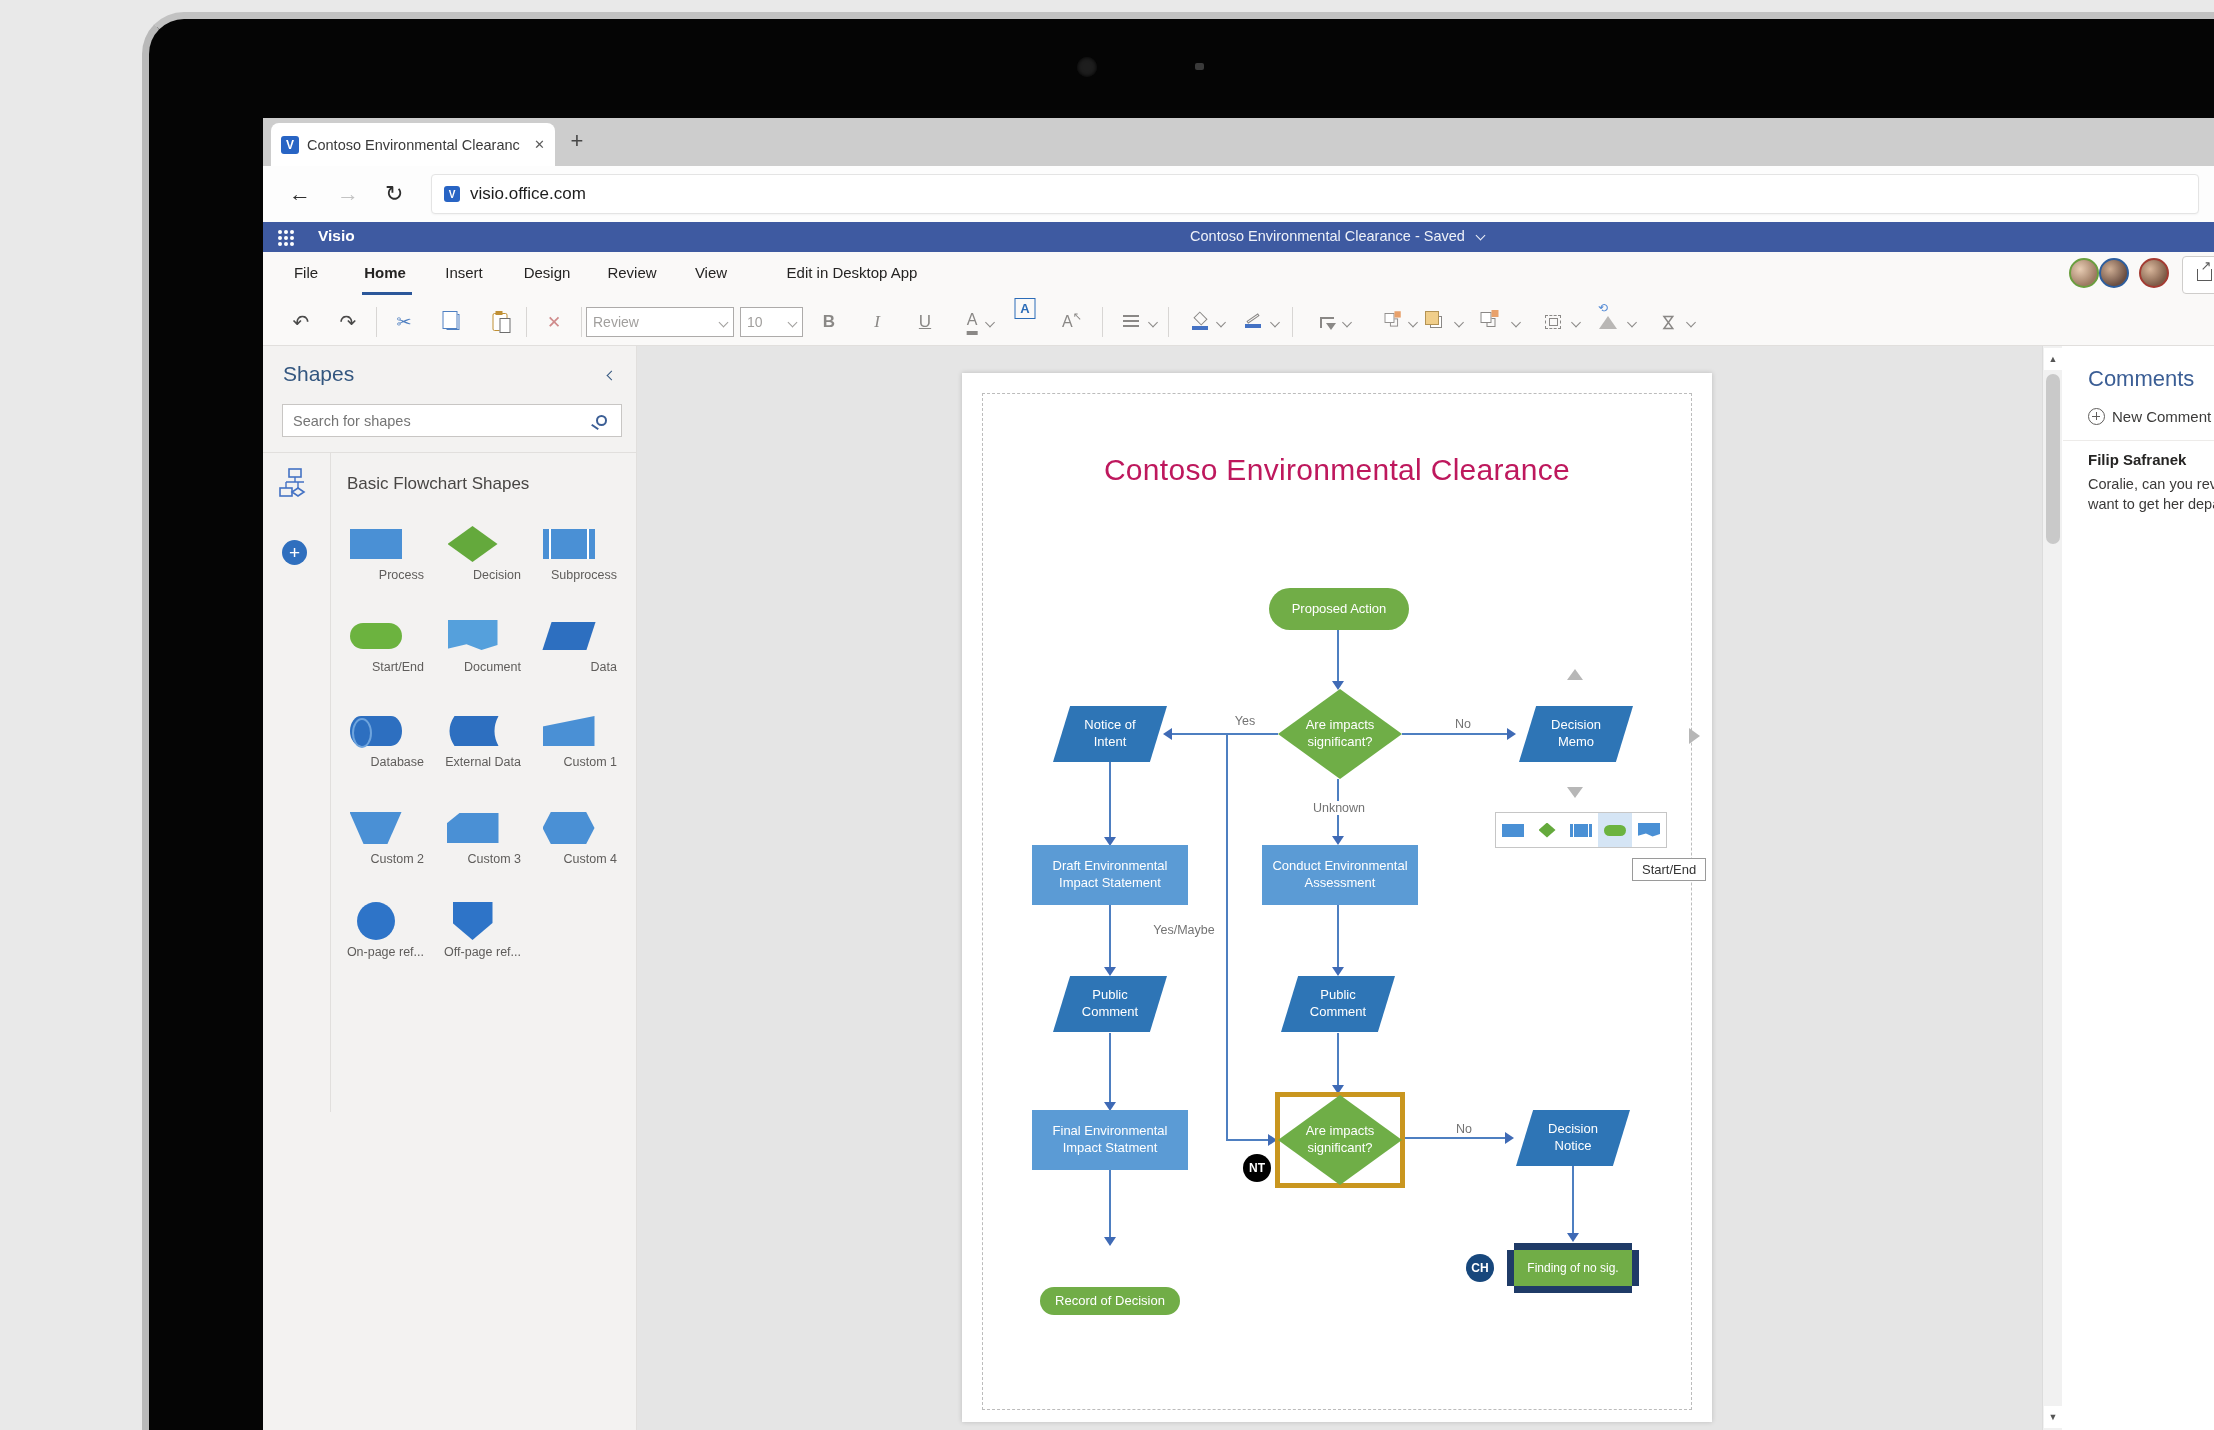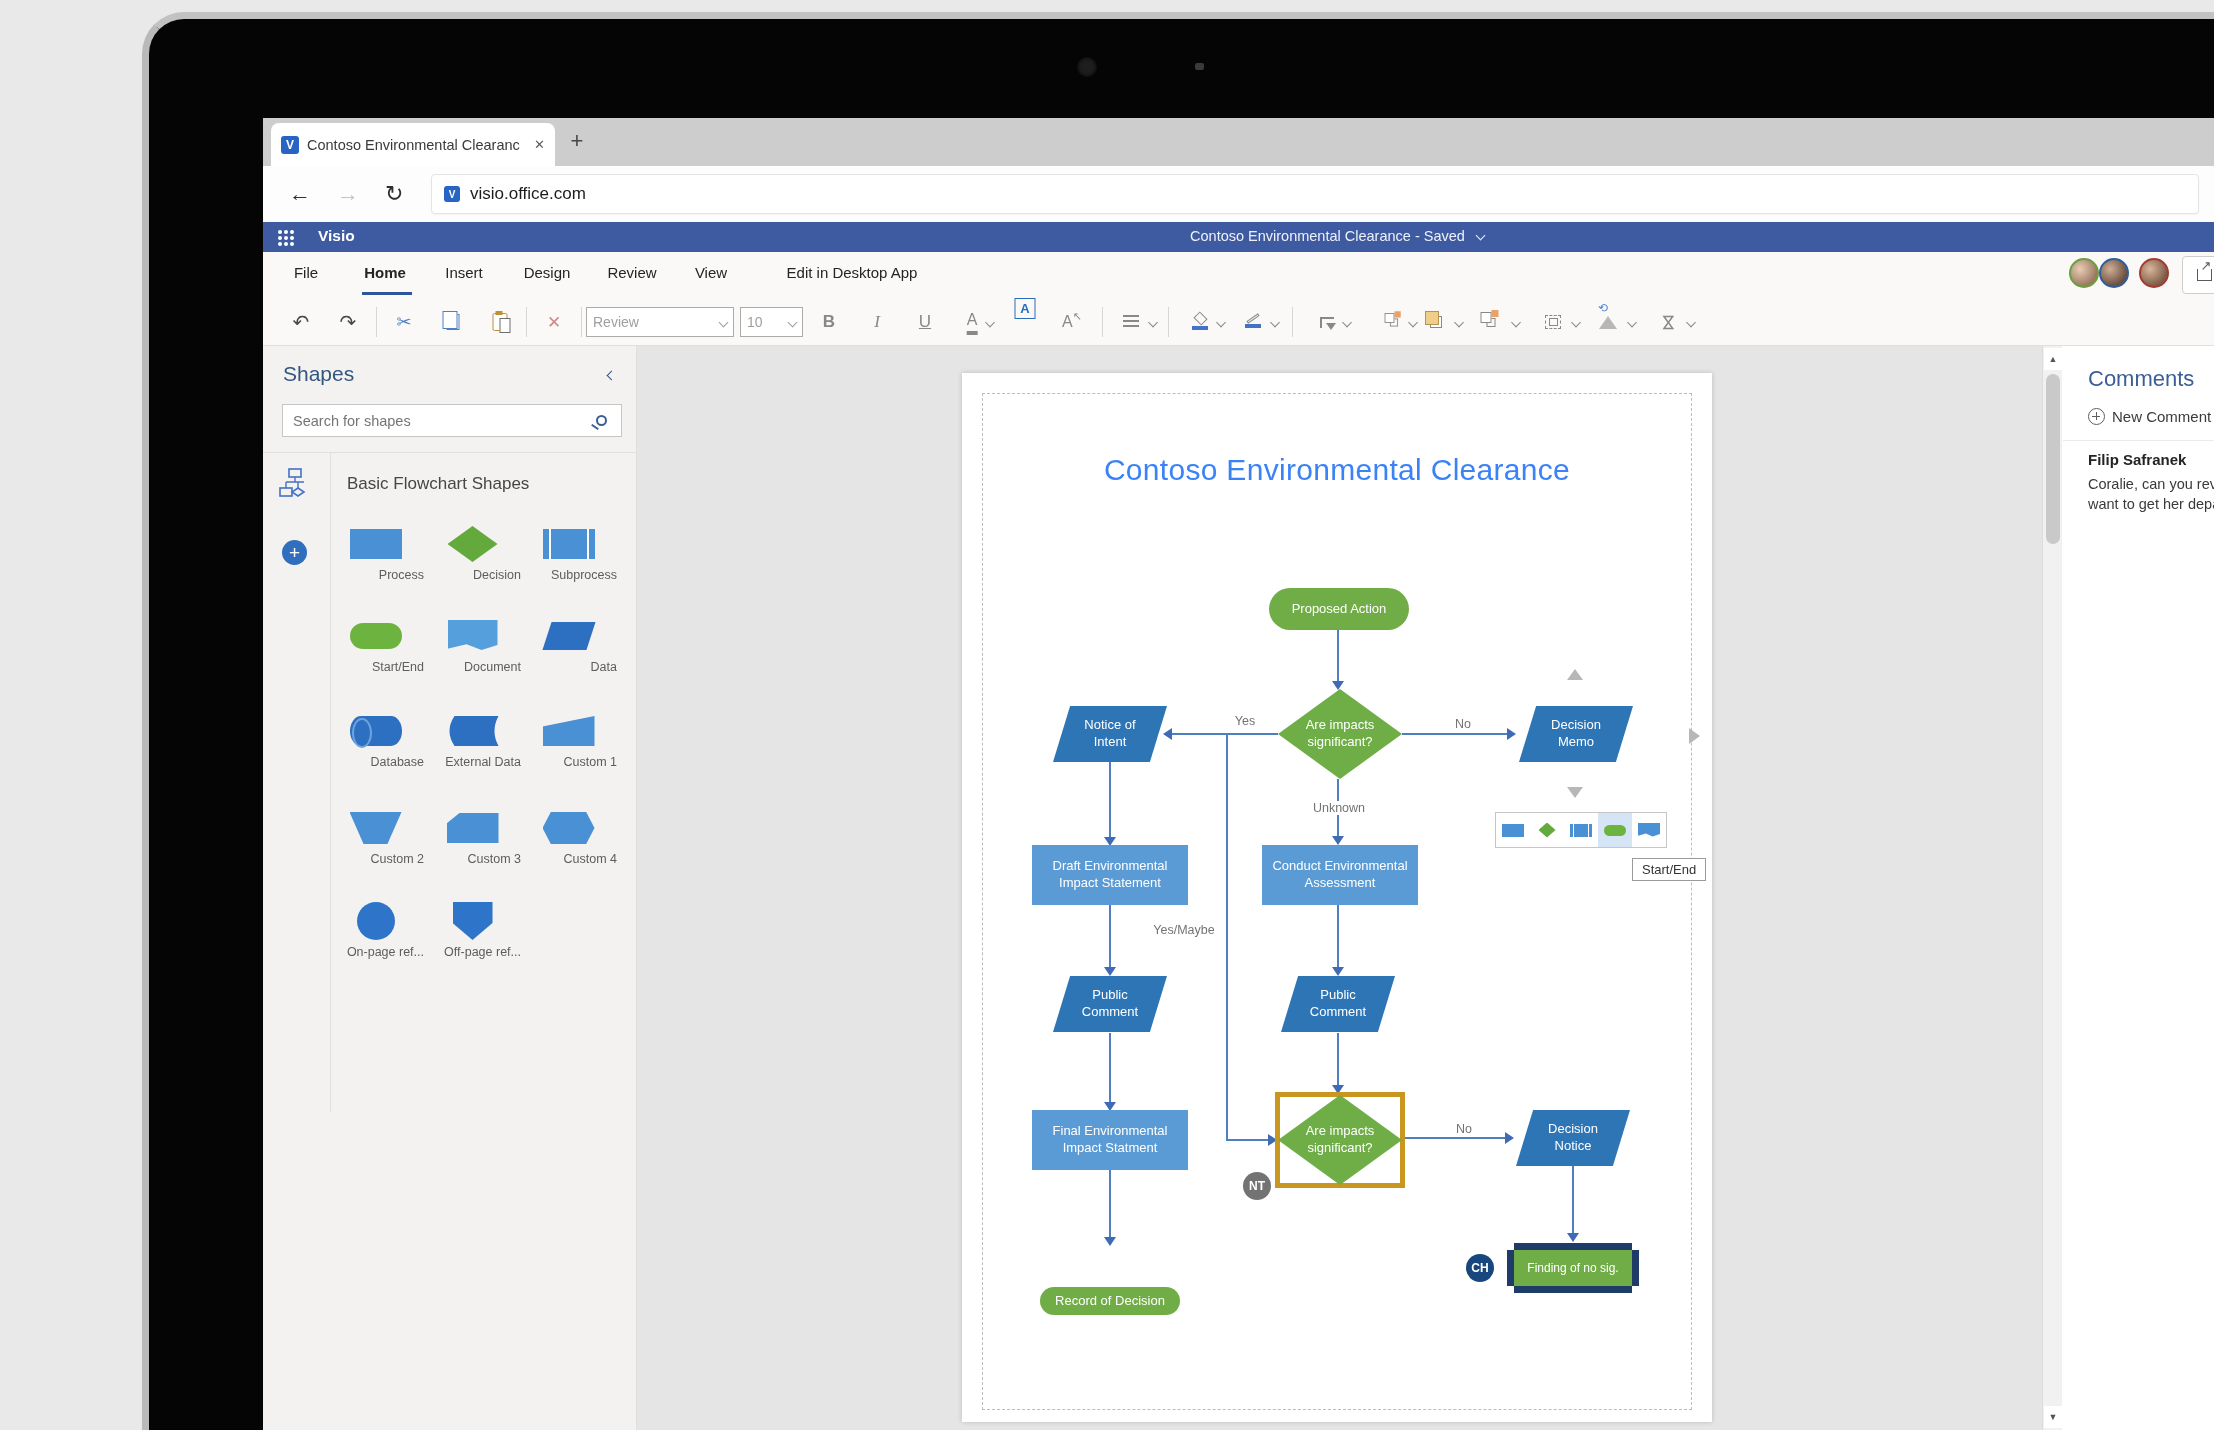--- a/index.html
+++ b/index.html
@@ -116,21 +116,21 @@
   .si-custom2 { width:52px; height:32px; background:#4a90d5; clip-path:polygon(0 0,100% 0,73% 100%,27% 100%); }
   .si-custom3 { width:52px; height:30px; background:#4a90d5; clip-path:polygon(25% 0,100% 0,100% 100%,0 100%,0 35%); }
   .si-custom4 { width:52px; height:32px; background:#4a90d5; clip-path:polygon(16% 0,84% 0,100% 50%,84% 100%,16% 100%,0 50%); }
   .si-onpage { width:38px; height:38px; border-radius:50%; background:#2e74c8; }
   .si-offpage { width:40px; height:38px; background:#2e74c8; clip-path:polygon(0 0,100% 0,100% 55%,50% 100%,0 55%); }
 
   
   #canvas { position:absolute; left:637px; top:346px; width:1405px; height:1084px; background:#e5e5e5; }
   #page { position:absolute; left:325px; top:27px; width:750px; height:1049px; background:#fff; box-shadow:0 0 5px rgba(0,0,0,.18); }
   #page-margin { position:absolute; left:20px; top:20px; right:20px; bottom:12px; border:1px dashed #bcbcbc; }
-  #diagram-title { position:absolute; left:65px; top:80px; width:620px; text-align:center; font-size:30px; color:#3b82f6; letter-spacing:.3px; }
+  #diagram-title { position:absolute; left:65px; top:80px; width:620px; text-align:center; font-size:30px; color:#be185d; letter-spacing:.3px; }
 
   .node { position:absolute; display:flex; align-items:center; justify-content:center; text-align:center;
     color:#fff; font-size:13px; line-height:1.3; white-space:pre-line; }
   .n-pill { background:#71ad47; border-radius:22px; }
   .n-dia { background:#6fae47; clip-path:polygon(50% 0,100% 50%,50% 100%,0 50%); }
   .n-rect { background:#5b9bd5; }
   .n-par { background:#2e75b6; clip-path:polygon(15% 0,100% 0,85% 100%,0 100%); }
 
   .hline, .vline { position:absolute; background:#4e7fc1; }
   .hline { height:2px; } .vline { width:2px; }
@@ -140,21 +140,21 @@
   .elabel { position:absolute; font-size:12.5px; color:#737373; background:#fff; padding:0 3px; text-align:center; transform:translateX(-50%); white-space:nowrap; }
 
   .gtri { position:absolute; width:0; height:0; }
   .gup { border-left:8px solid transparent; border-right:8px solid transparent; border-bottom:11px solid #b7b7b7; }
   .gdn { border-left:8px solid transparent; border-right:8px solid transparent; border-top:11px solid #b7b7b7; }
   .grt { border-top:8px solid transparent; border-bottom:8px solid transparent; border-left:11px solid #b7b7b7; }
 
   #goldbox { position:absolute; left:313px; top:719px; width:130px; height:96px; border:5px solid #c9961f; }
   .badge { position:absolute; width:28px; height:28px; border-radius:50%; color:#fff; font-size:12px; font-weight:bold;
     display:flex; align-items:center; justify-content:center; }
-  #badge-nt { background:#737373; left:281px; top:781px;margin-top:18px; }
+  #badge-nt { background:#000000; left:281px; top:781px; }
   #badge-ch { background:#17477c; left:504px; top:881px; }
   #finding-sel { position:absolute; left:545px; top:870px; width:132px; height:50px; background:#1f3b67;
     background-image:linear-gradient(#fff,#fff),linear-gradient(#fff,#fff),linear-gradient(#fff,#fff),linear-gradient(#fff,#fff);
     background-size:7px 7px; background-repeat:no-repeat;
     background-position:0 0, 100% 0, 0 100%, 100% 100%; }
   #finding-inner { position:absolute; left:7px; top:7px; right:7px; bottom:7px; background:#71ad47; color:#fff;
     font-size:12px; display:flex; align-items:center; justify-content:center; }
 
   #minibar { position:absolute; left:533px; top:439px; width:172px; height:36px; background:#fff; border:1px solid #c6c6c6; display:flex; }
   .mb-cell { flex:1; display:flex; align-items:center; justify-content:center; }

